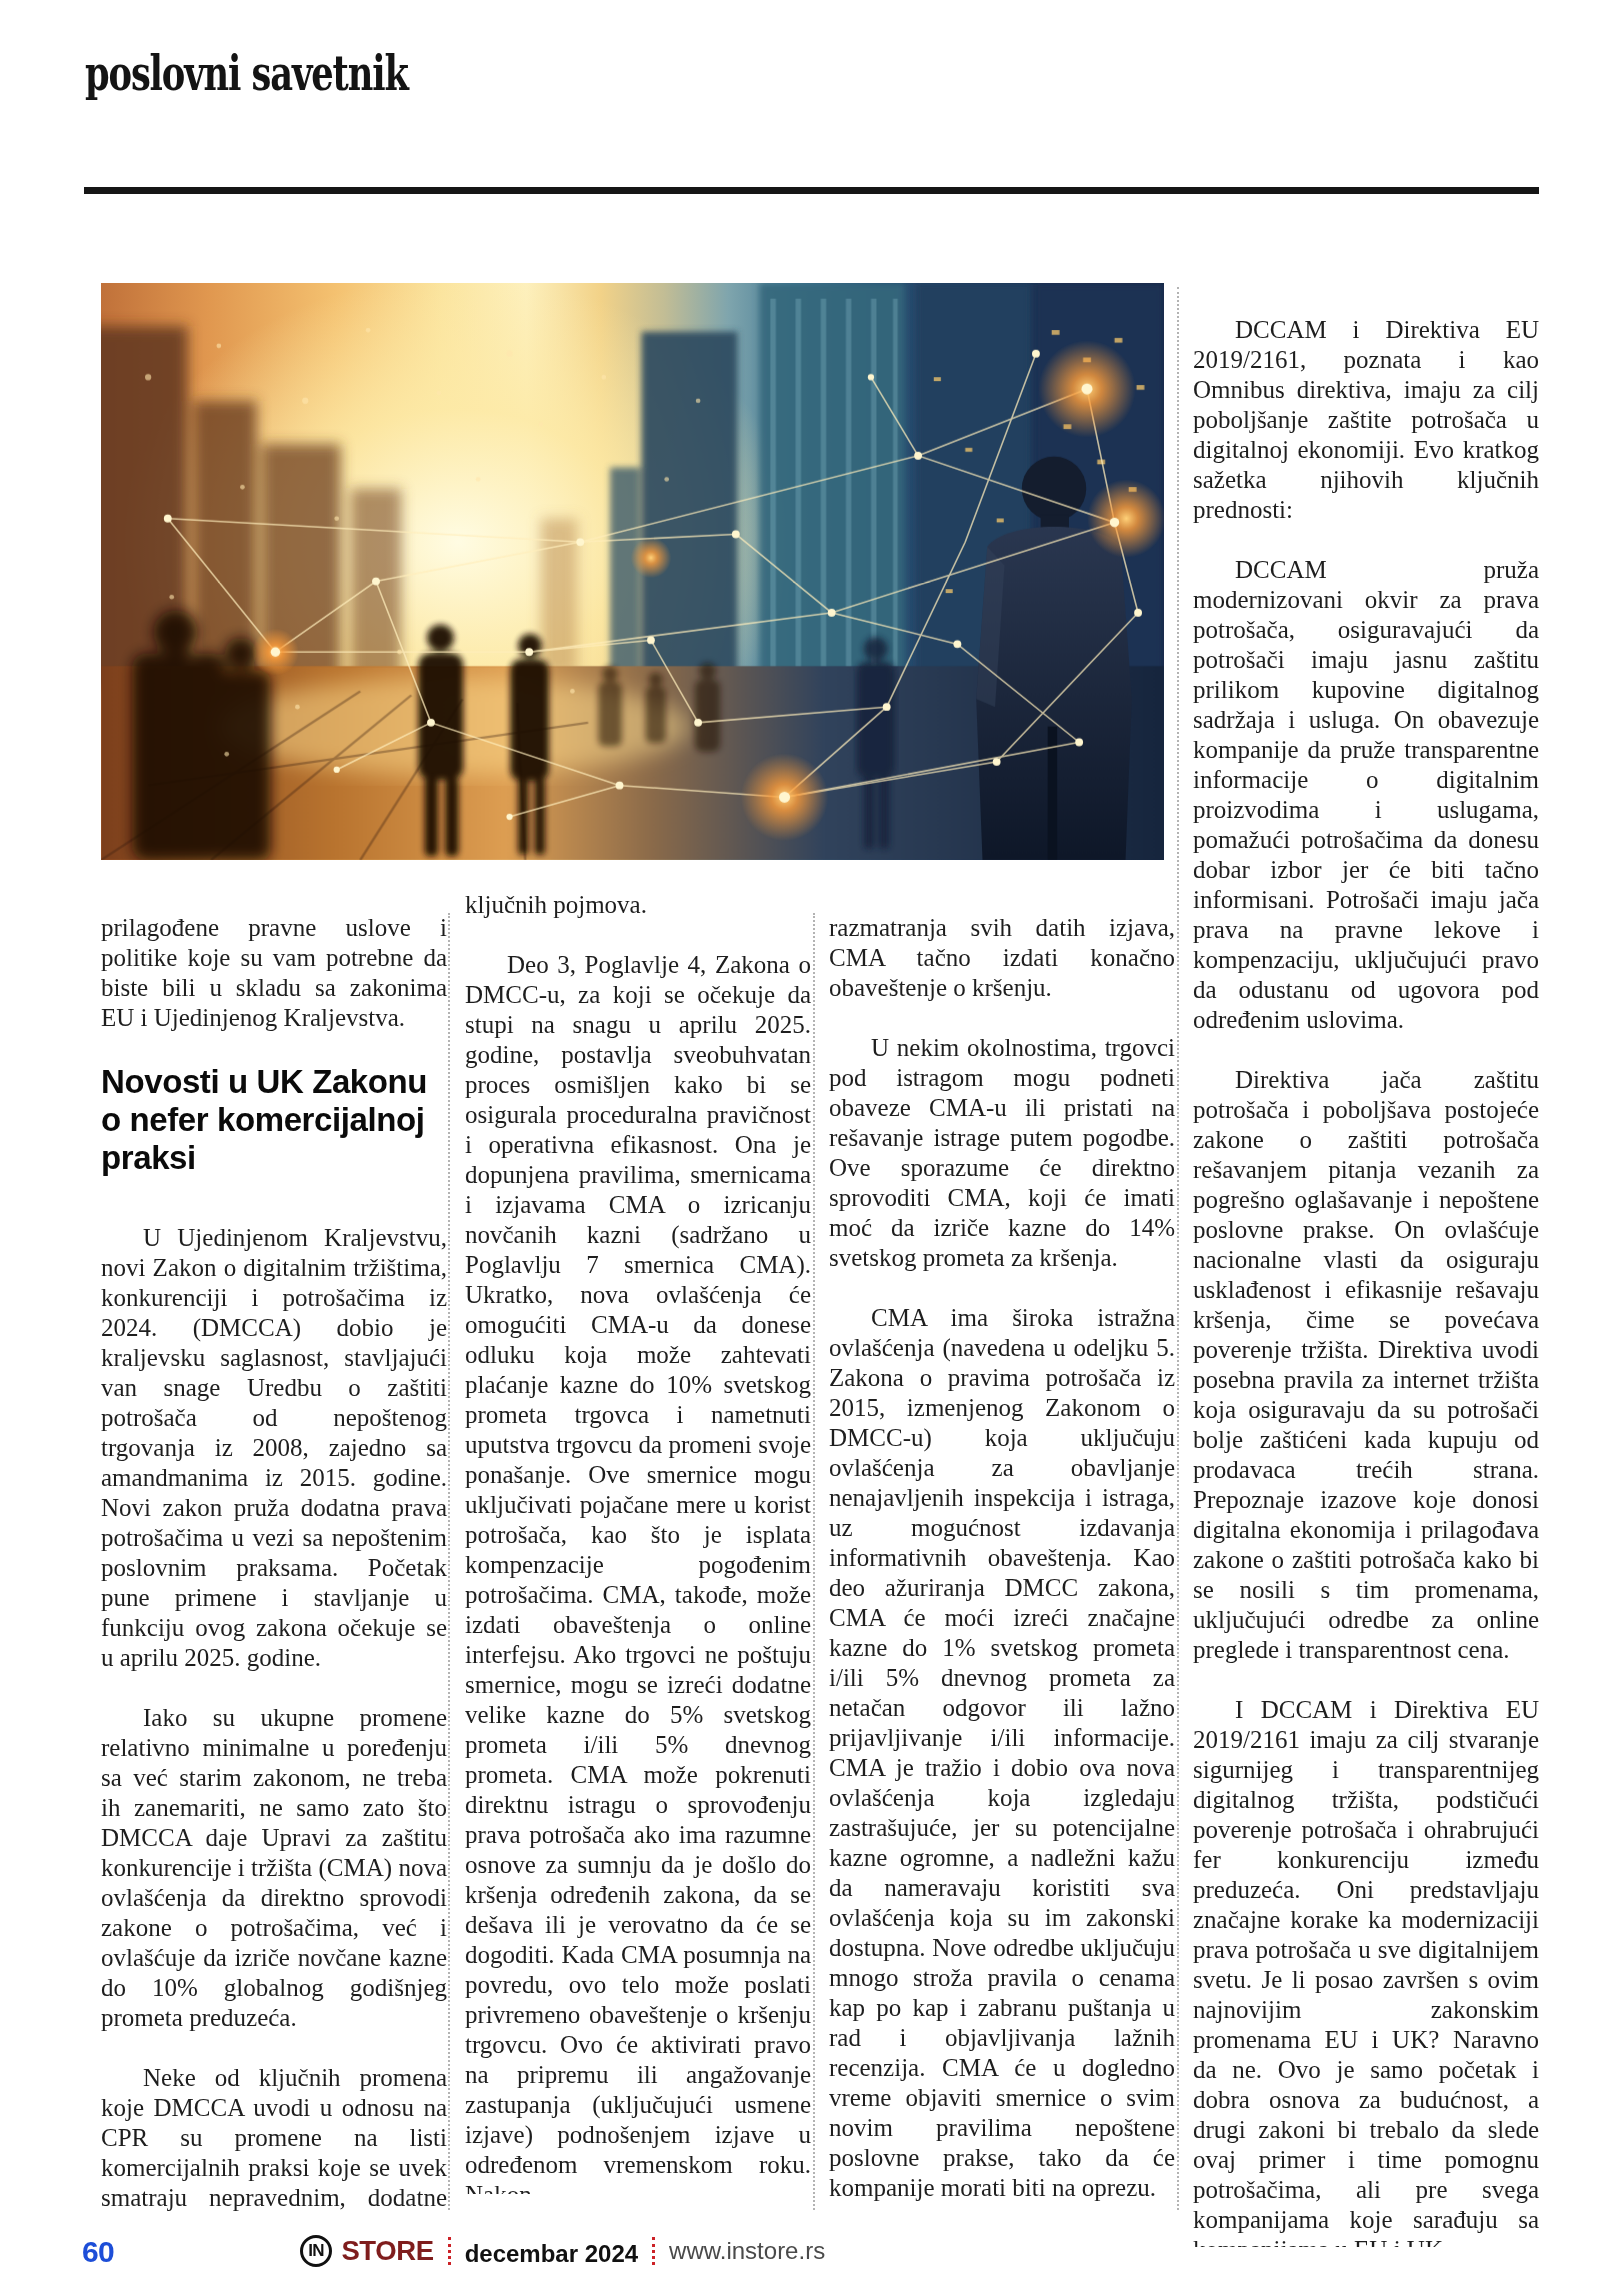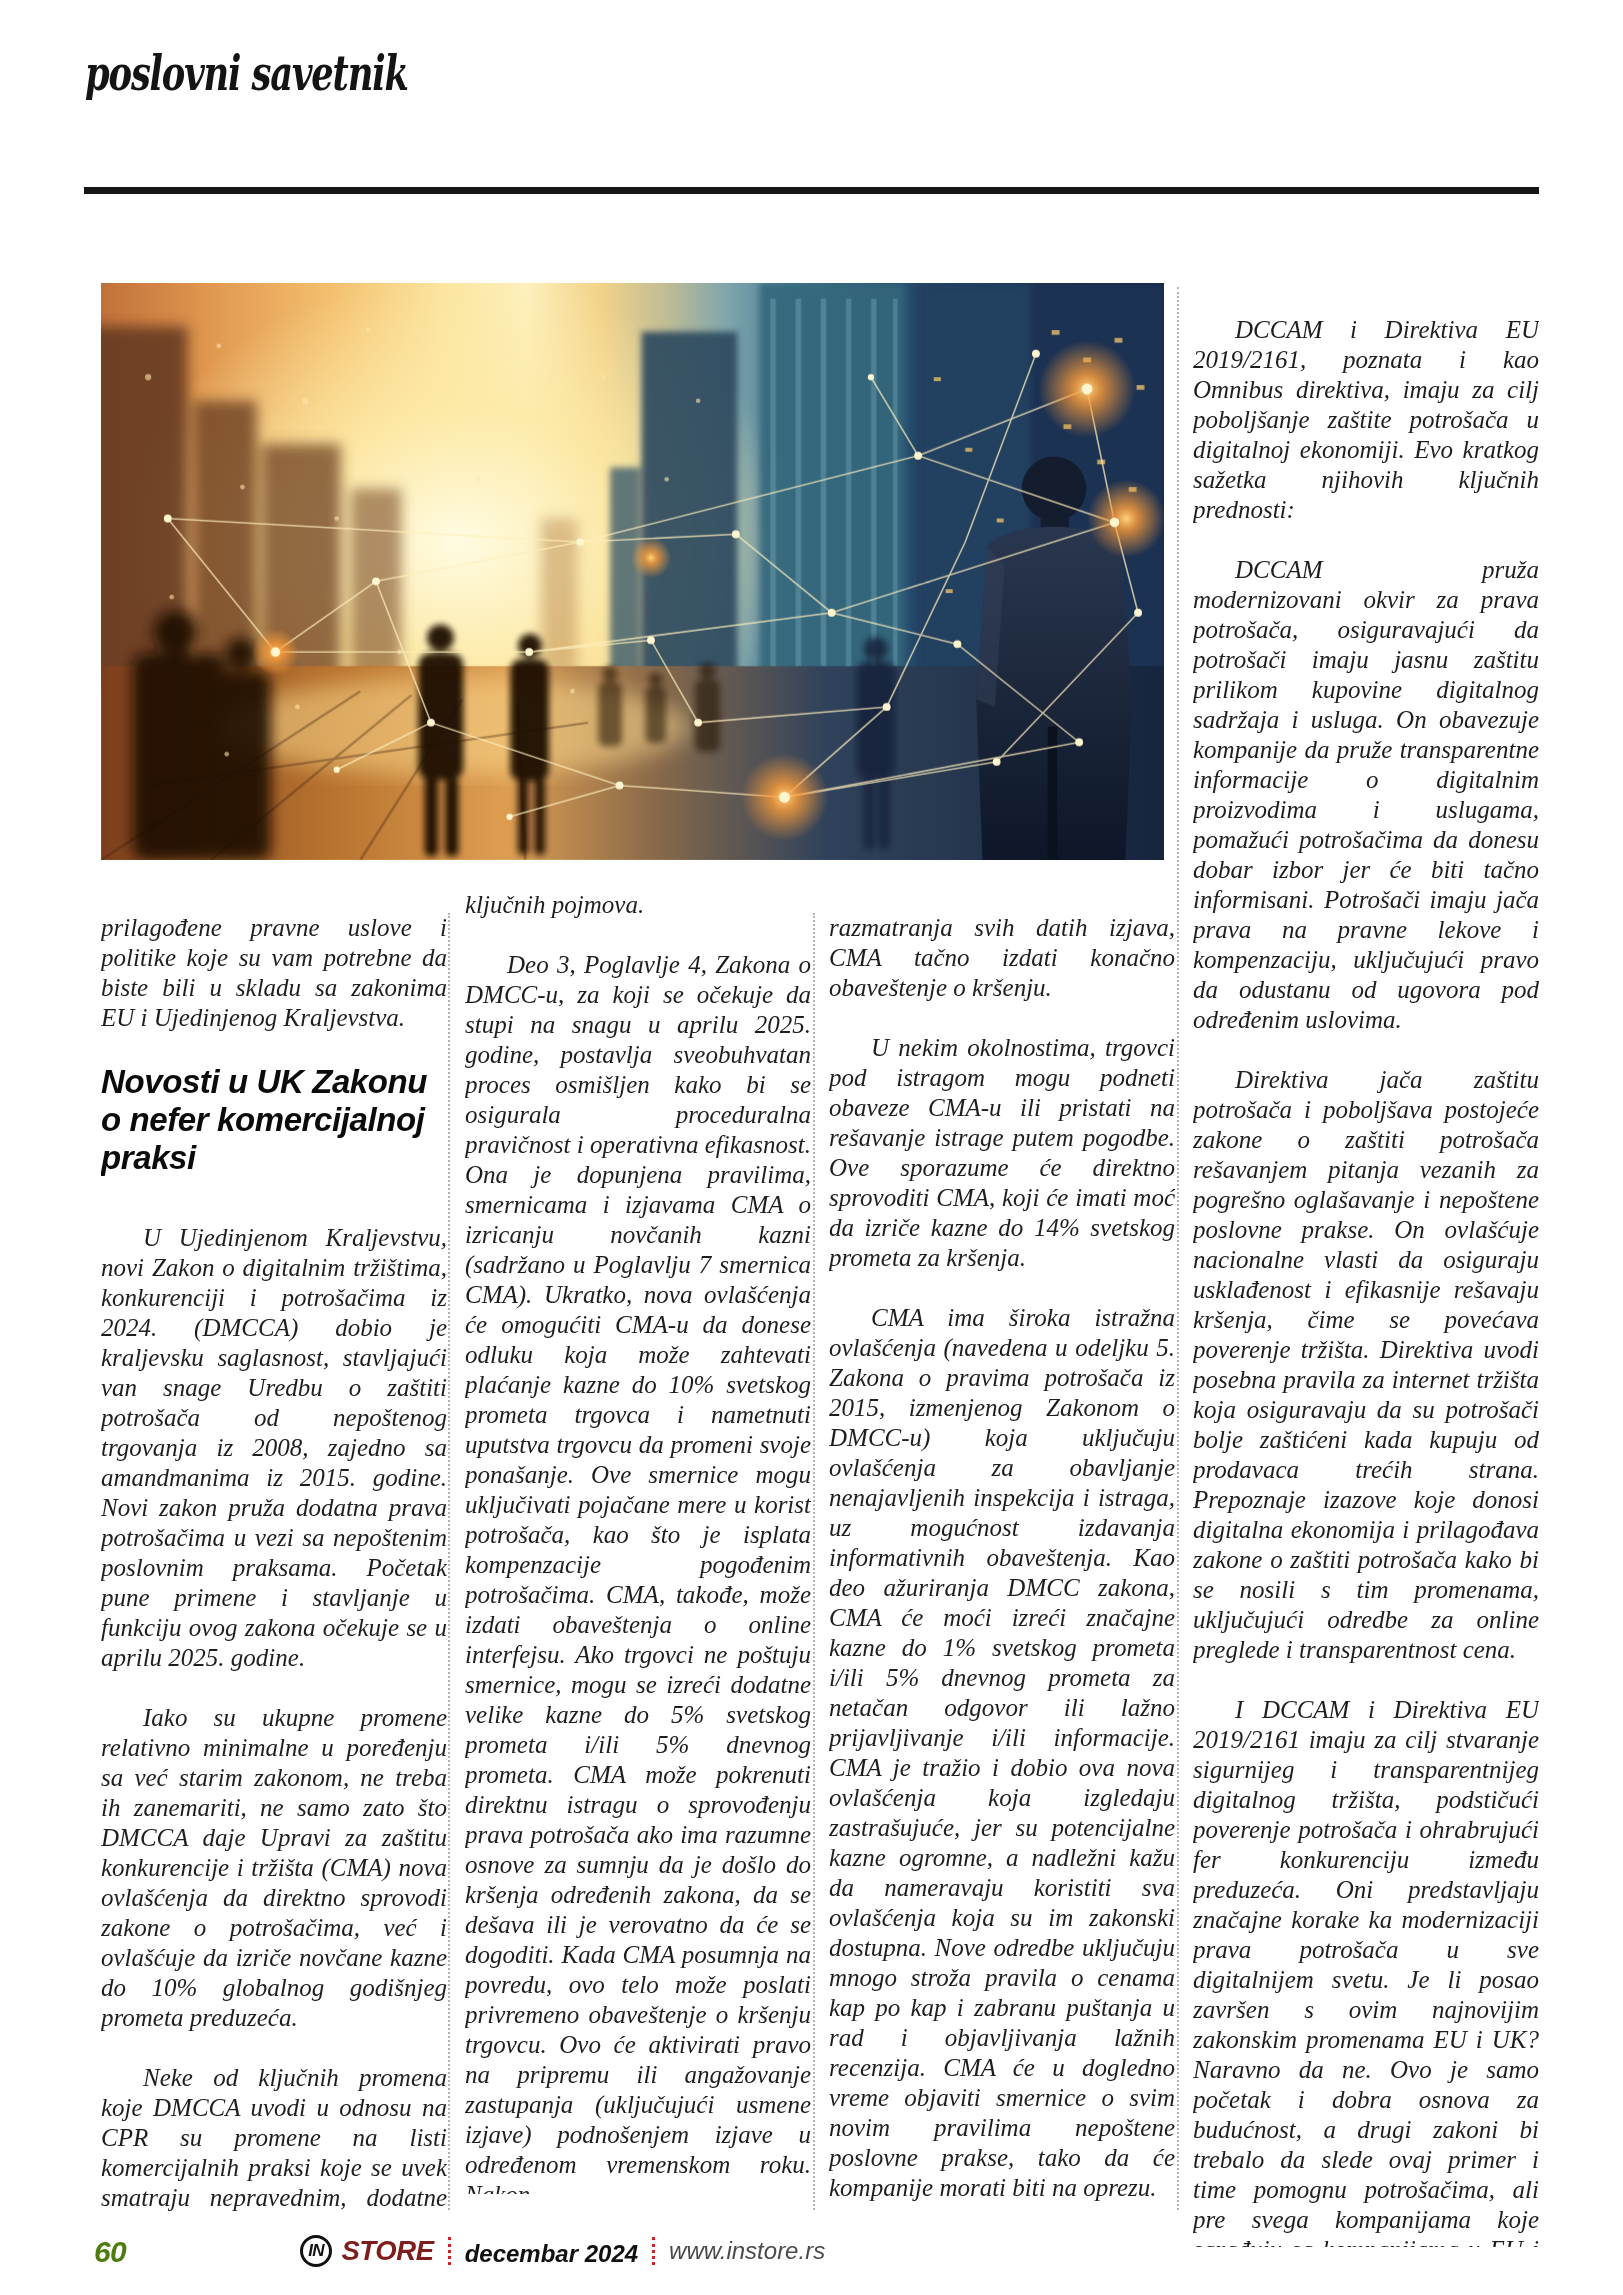--- a/index.html
+++ b/index.html
@@ -1,17 +1,17 @@
 <!DOCTYPE html>
 <html style="font-size:12.6px"><head>
 <meta charset="utf-8">
 <style>
   html,body{margin:0;padding:0;background:#ffffff;}
   .page{position:relative;width:1623px;height:2295px;background:#ffffff;overflow:hidden;
-        font-family:"Liberation Serif",serif;color:#1f1f1f;font-style:italic;}
+        font-family:"Liberation Serif",serif;color:#1f1f1f;}
 
   
   .masthead{position:absolute;left:85px;top:49px;margin:0;
             font-family:"DejaVu Serif",serif;font-weight:700;font-size:49px;line-height:1;
             color:#141414;letter-spacing:-1.6px;transform:scaleX(.72);transform-origin:left top;
             white-space:nowrap;}
   .head-rule{position:absolute;left:84px;top:187px;width:1455px;height:7px;background:#161616;}
 
   
   .photo{position:absolute;left:101px;top:283px;width:1063px;height:577px;overflow:hidden;background:#23405e;}
@@ -31,21 +31,21 @@
 
   
   .vdiv{position:absolute;width:0;border-left:2.4px dotted #b3b3b3;}
   .vdiv-1{left:448px;top:913px;height:1297px;}
   .vdiv-2{left:813px;top:913px;height:1297px;}
   .vdiv-3{left:1177px;top:287px;height:1923px;}
 
   
   .footer{position:absolute;left:82px;top:2233px;width:1461px;height:39px;
           font-family:"Liberation Sans",sans-serif;}
-  .pagenum{position:absolute;left:12px;top:1.6px;font-weight:800;font-size:30px;color:#4d7c0f;letter-spacing:-0.8px;}
+  .pagenum{position:absolute;left:0;top:1.6px;font-weight:800;font-size:30px;color:#1d4ed8;letter-spacing:-0.8px;}
   .footer-row{position:absolute;left:218px;top:0;display:flex;align-items:center;}
   .logo-circle{width:26px;height:26px;border:3.9px solid #111;border-radius:50%;
                display:flex;align-items:center;justify-content:center;
                font-weight:800;font-size:17px;letter-spacing:-0.8px;color:#111;}
   .logo-store{font-weight:800;font-size:27.5px;color:#7f1d1d;letter-spacing:-0.4px;margin-left:9.4px;}
   .dotsep{height:28px;border-left:3.1px dotted #cc2127;margin:0 14px;}
   .issue{font-weight:700;font-size:24px;color:#111;margin-top:7px;}
   .site{font-weight:400;font-size:24px;color:#4a4a4a;}
 </style>
 </head>

